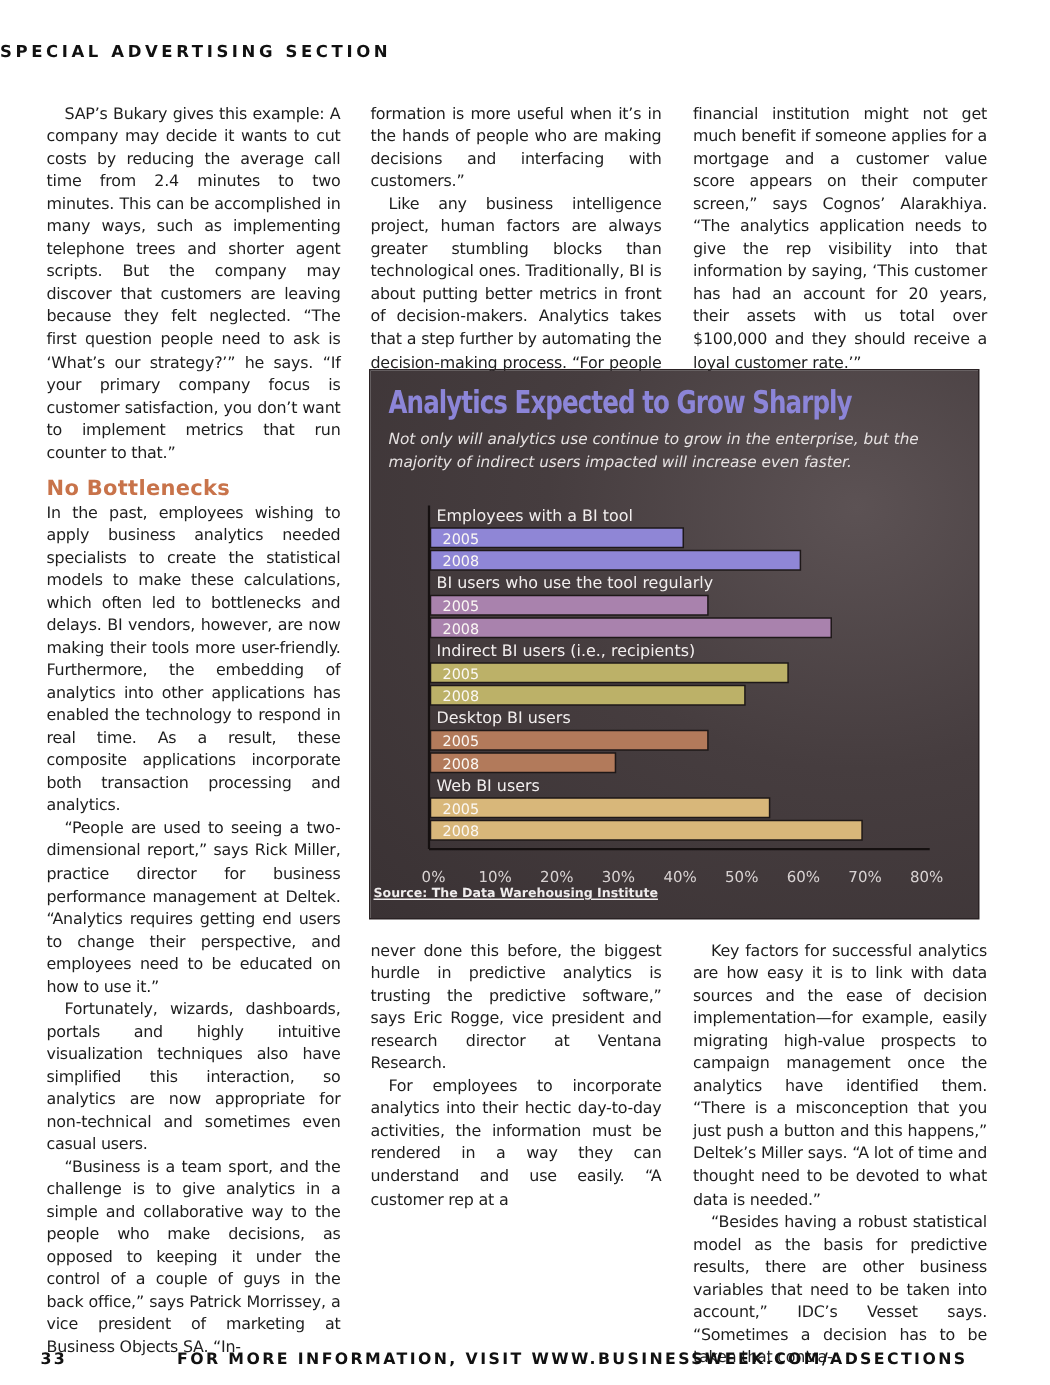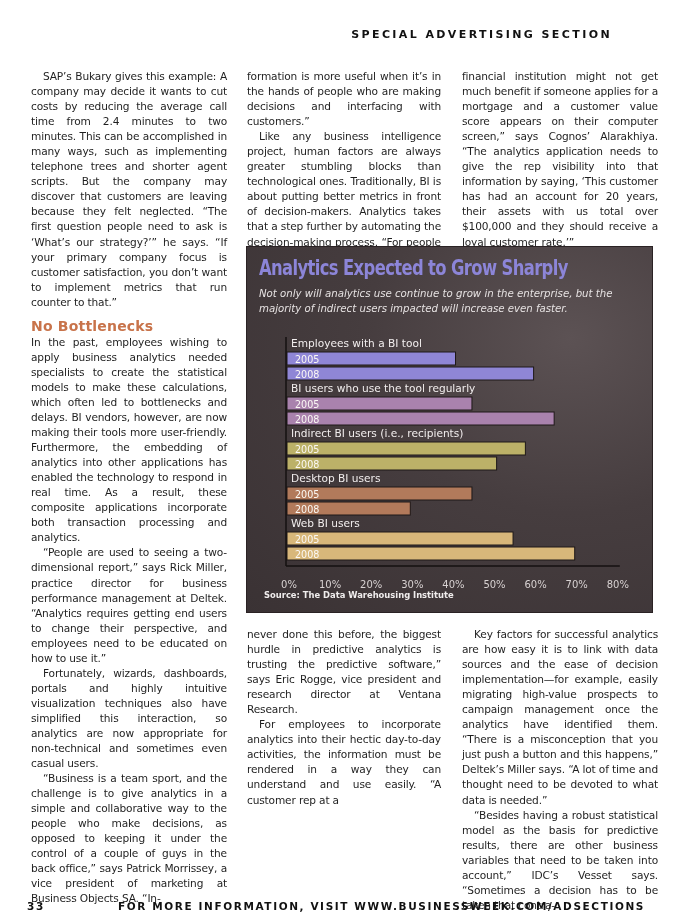--- a/index.html
+++ b/index.html
@@ -1,21 +1,21 @@
 <!DOCTYPE html>
 <html><head>
 <meta charset="utf-8">
 <style>
   html, body { margin: 0; padding: 0; }
   body {
     width: 700px; height: 923px; background: #ffffff; position: relative;
     overflow: hidden; font-family: "DejaVu Sans", sans-serif; color: #1a1a1a;
   }
   .header {
-    position: absolute; top: 28px; left: 0; width: 612px; text-align: right;
+    position: absolute; top: 28px; left: 0; width: 612px; text-align: left;
     font-family: "DejaVu Sans", sans-serif; font-weight: bold; font-size: 11px;
     letter-spacing: 2.4px; color: #111;
   }
   .col {
     position: absolute; font-size: 10.6px; line-height: 15.05px;
     text-align: justify; color: #1e1e1e; letter-spacing: -0.15px;
   }
   .col p { margin: 0; text-indent: 0; }
   .col p.ind { text-indent: 12px; }
   .col h3 {
@@ -37,22 +37,23 @@
     position: absolute; left: 12px; top: 9px; font-family: "DejaVu Sans", sans-serif;
     font-weight: bold; font-size: 21px; color: #8c85d8; letter-spacing: -0.8px;
     transform: scaleX(0.78); transform-origin: left top; white-space: nowrap;
   }
   .chart-sub {
     position: absolute; left: 12px; top: 39px; width: 390px; font-style: italic;
     font-size: 10.2px; line-height: 15px; color: #e6e2e2;
   }
   .chart svg { position: absolute; left: 0; top: 0; }
   .chart .source {
-    position: absolute; left: 17px; top: 343px; font-size: 8.4px; font-weight: bold;
+    position: absolute; left: 2px; top: 343px; font-size: 8.4px; font-weight: bold;
     color: #f0eded;
+    text-decoration: underline;
   }
   .footer {
     position: absolute; top: 900px; left: 0; width: 700px;
     font-weight: bold; font-size: 10.5px; letter-spacing: 1.6px; color: #111;
   }
   .footer .pg { position: absolute; left: 27px; }
   .footer .info { position: absolute; left: 118px; text-align: right; }
 </style>
 </head>
 <body>

